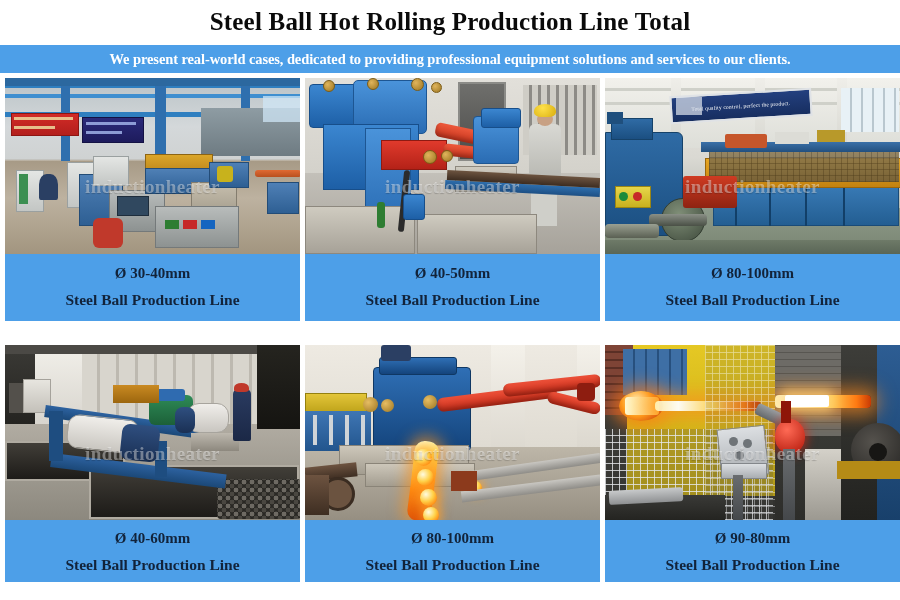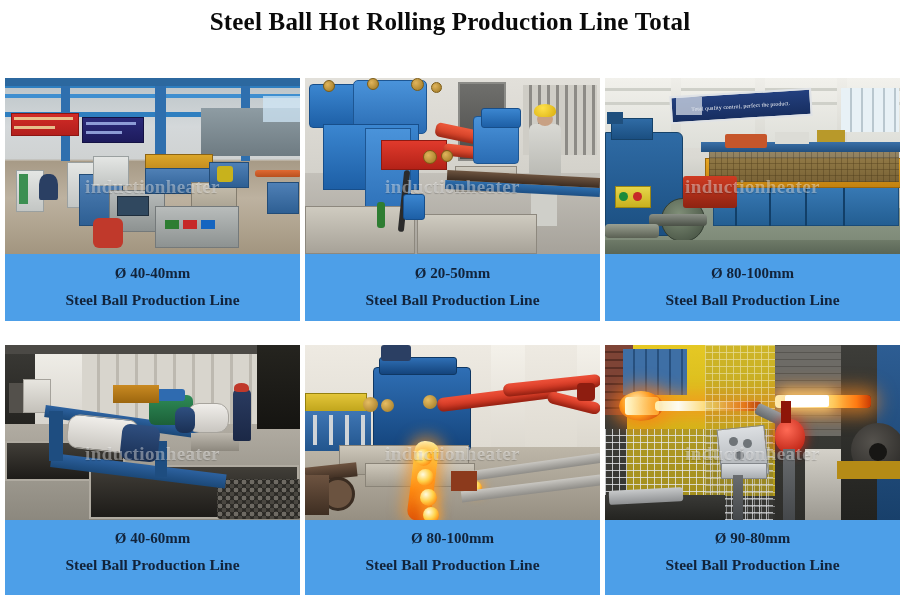--- a/index.html
+++ b/index.html
@@ -55,21 +55,21 @@
     background:#888;
   }
   .cell.row2 .photo{ height:175px; }
 
   .caption{
     width:100%;
     background:#4d9fe8;
     padding:9px 0 10px 0;
     text-align:center;
   }
-  .cell.row2 .caption{ padding:8px 0 24px 0; }
+  .cell.row2 .caption{ padding:8px 0 6px 0; }
   .cap-size{
     font-family:"Liberation Serif", serif;
     font-weight:bold;
     font-size:15px;
     color:#12233a;
     line-height:1.35;
     display:block;
   }
   .cap-name{
     font-family:"Liberation Serif", serif;
@@ -234,20 +234,23 @@
     border-radius:50%; }
   .p6 .post{ background:linear-gradient(#6a6d70,#44474a); }
 </style>
 </head>
 <body>
 
 <div class="page">
 
   <div class="page-title">Steel Ball Hot Rolling Production Line Total</div>
 
+  <div class="subtitle-bar">
+    <span class="subtitle-text">We present real-world cases, dedicated to providing professional equipment solutions and services to our clients.</span>
+  </div>
 
   <div class="grid">
 
     <div class="cell row1">
       <div class="photo p1">
         <div class="layer ceil"></div>
         <div class="layer floor"></div>
         <div class="layer beamh" style="top:4px;"></div>
         <div class="layer beamh" style="top:16px;height:4px;background:#3f8fd0;"></div>
         <div class="layer beamh" style="top:34px;height:5px;"></div>
@@ -279,21 +282,21 @@
         <div class="layer pipe" style="left:250px;top:92px;width:46px;height:7px;"></div>
         <div class="layer machine-bl" style="left:262px;top:104px;width:32px;height:32px;"></div>
         <div class="layer machine-gy" style="left:150px;top:128px;width:84px;height:42px;"></div>
         <div class="layer" style="left:160px;top:142px;width:14px;height:9px;background:#2e7d32;"></div>
         <div class="layer" style="left:178px;top:142px;width:14px;height:9px;background:#c62828;"></div>
         <div class="layer" style="left:196px;top:142px;width:14px;height:9px;background:#1565c0;"></div>
         <div class="layer" style="left:88px;top:140px;width:30px;height:30px;background:#c0392b;border-radius:6px;"></div>
         <div class="wm">inductionheater</div>
       </div>
       <div class="caption">
-        <span class="cap-size">Ø 40-40mm</span>
+        <span class="cap-size">Ø 30-40mm</span>
         <span class="cap-name">Steel Ball Production Line</span>
       </div>
     </div>
 
     <div class="cell row1">
       <div class="photo p2">
         <div class="layer wall"></div>
         <div class="layer door"></div>
         <div class="layer grill"></div>
         <div class="layer" style="left:0;bottom:0;width:100%;height:46%;background:linear-gradient(#c3c0b9,#a6a29a);"></div>
@@ -320,21 +323,21 @@
         <div class="layer rail" style="left:140px;top:106px;width:155px;height:9px;transform:rotate(3deg);"></div>
         <div class="layer barstock" style="left:142px;top:96px;width:153px;height:10px;transform:rotate(3deg);"></div>
         <div class="layer conc" style="left:0px;top:128px;width:110px;height:48px;"></div>
         <div class="layer conc" style="left:112px;top:136px;width:120px;height:40px;"></div>
         <div class="layer" style="left:96px;top:92px;width:6px;height:62px;background:#2b2b2b;border-radius:3px;transform:rotate(6deg);"></div>
         <div class="layer blue" style="left:98px;top:116px;width:22px;height:26px;border-radius:3px;"></div>
         <div class="layer" style="left:72px;top:124px;width:8px;height:26px;background:#2e7d32;border-radius:3px;"></div>
         <div class="wm">inductionheater</div>
       </div>
       <div class="caption">
-        <span class="cap-size">Ø 20-50mm</span>
+        <span class="cap-size">Ø 40-50mm</span>
         <span class="cap-name">Steel Ball Production Line</span>
       </div>
     </div>
 
     <div class="cell row1">
       <div class="photo p3">
         <div class="layer roof"></div>
         <div class="layer truss" style="left:0;top:10px;width:100%;"></div>
         <div class="layer truss" style="left:0;top:24px;width:100%;"></div>
         <div class="layer col" style="left:66px;"></div>

